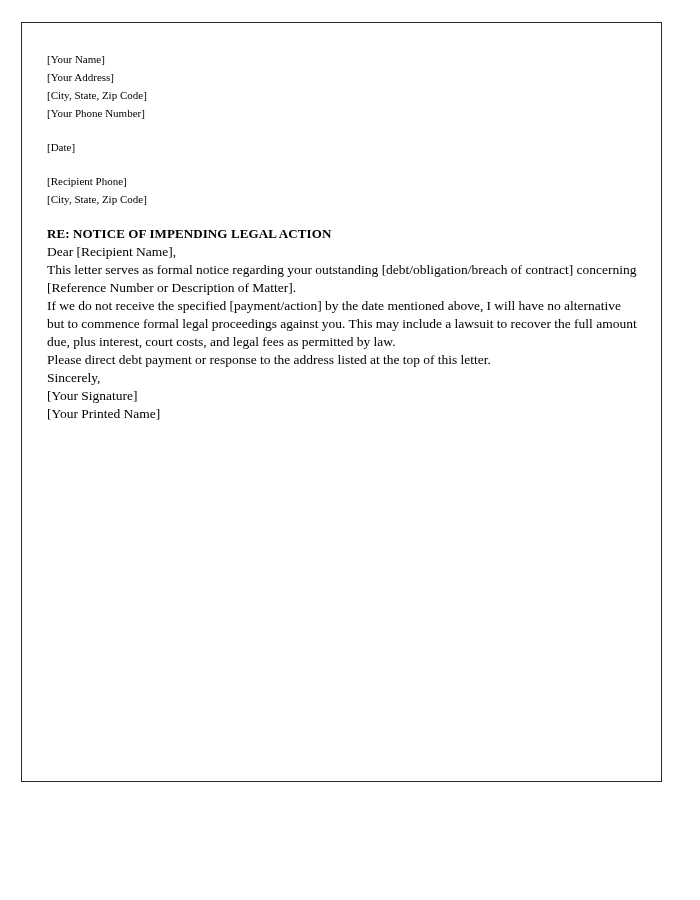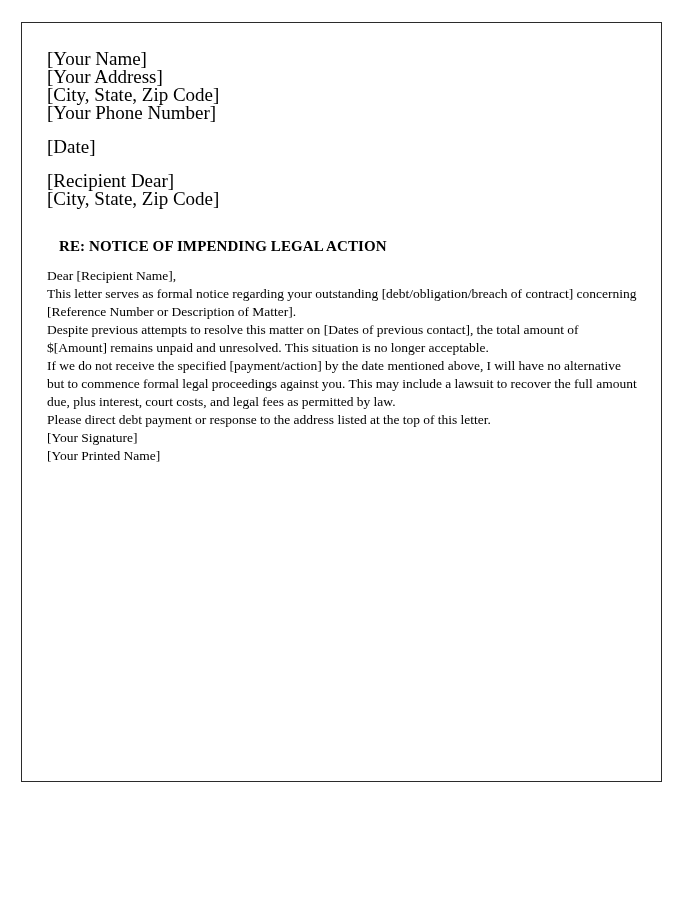--- a/index.html
+++ b/index.html
@@ -32,45 +32,45 @@
 
   .letter-body {
     box-sizing: border-box;
     width: 100%;
     height: 100%;
     padding: 27px 21px 20px 25px;
   }
 
   
   .block {
-    font-size: 19px;
+    font-size: 11px;
     line-height: 18px;
     text-align: left;
   }
 
   
   .line-stack {
     margin: 0 0 0 0;
   }
   .line-stack .line {
     display: block;
     white-space: nowrap;
   }
 
   
   .gap-sm { height: 16px; }
   .gap-md { height: 17px; }
 
   
   .subject {
-    font-size: 15px;
+    font-size: 13px;
     line-height: 18px;
     font-weight: bold;
     letter-spacing: 0.1px;
-    margin: 12px;
+    margin: 0;
   }
 
   
   p.para {
     font-size: 13.5px;
     line-height: 18px;
     margin: 0;
     max-width: 592px;
     text-align: left;
     word-spacing: -0.1px;
@@ -93,32 +93,32 @@
 
     <div class="gap-sm"></div>
 
     <div class="block line-stack">
       <span class="line">[Date]</span>
     </div>
 
     <div class="gap-sm"></div>
 
     <div class="block line-stack">
-      <span class="line">[Recipient Dear]</span>
+      <span class="line">[Recipient Phone]</span>
       <span class="line">[City, State, Zip Code]</span>
     </div>
 
     <div class="gap-md"></div>
 
     <div class="subject">RE: NOTICE OF IMPENDING LEGAL ACTION</div>
 
     <p class="para spacer"><span>Dear [Recipient Name],</span></p>
 
     <p class="para spacer">This letter serves as formal notice regarding your outstanding [debt/obligation/breach of contract] concerning [Reference Number or Description of Matter].</p>
-    <p class="para spacer">Despite previous attempts to resolve this matter on [Dates of previous contact], the total amount of $[Amount] remains unpaid and unresolved. This situation is no longer acceptable.</p>
     <p class="para spacer">If we do not receive the specified [payment/action] by the date mentioned above, I will have no alternative but to commence formal legal proceedings against you. This may include a lawsuit to recover the full amount due, plus interest, court costs, and legal fees as permitted by law.</p>
     <p class="para spacer">Please direct debt payment or response to the address listed at the top of this letter.</p>
 
+    <p class="para spacer">Sincerely,</p>
     <p class="para spacer">[Your Signature]</p>
     <p class="para spacer">[Your Printed Name]</p>
 
   </div>
 </div>
 
 </body></html>

